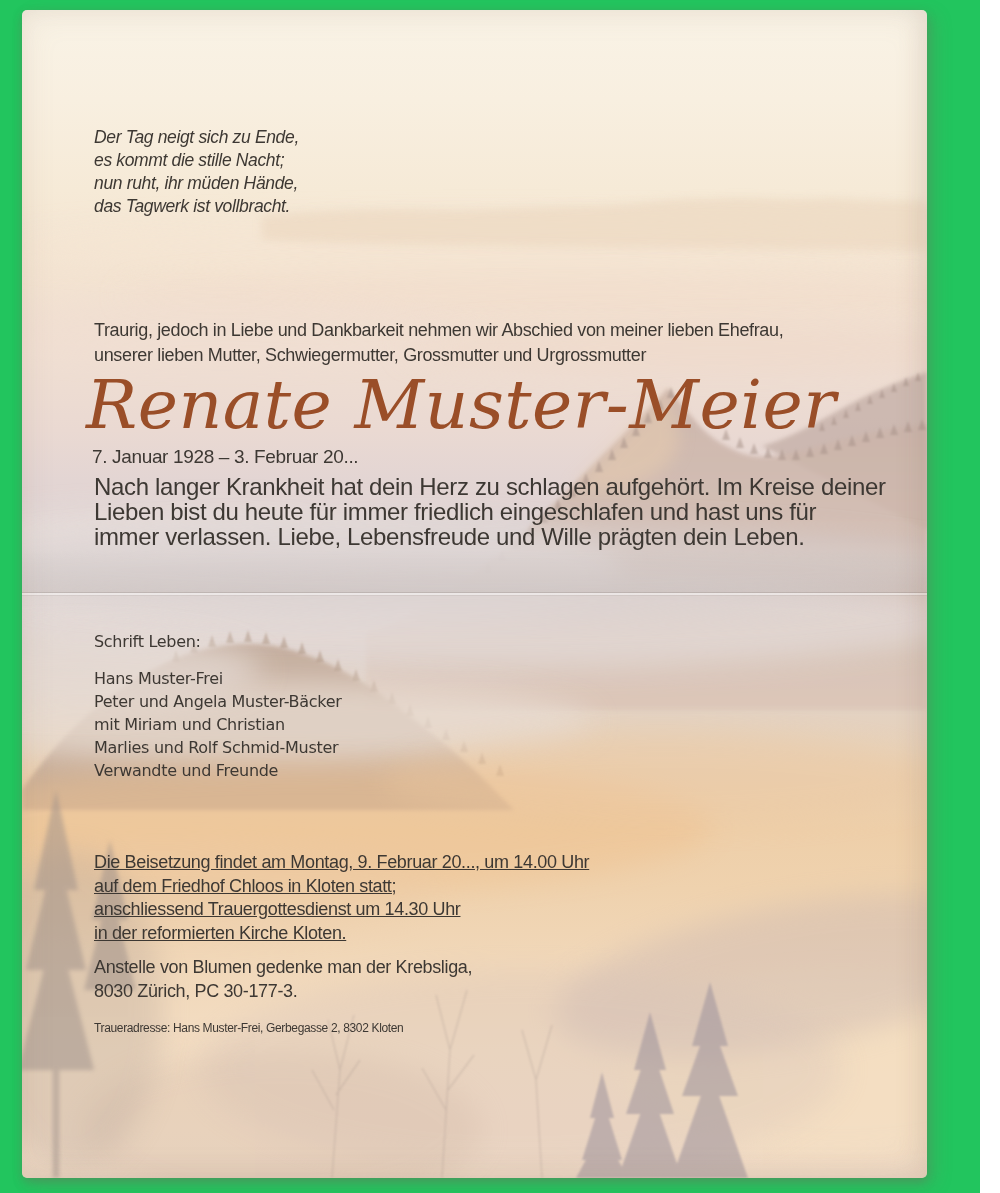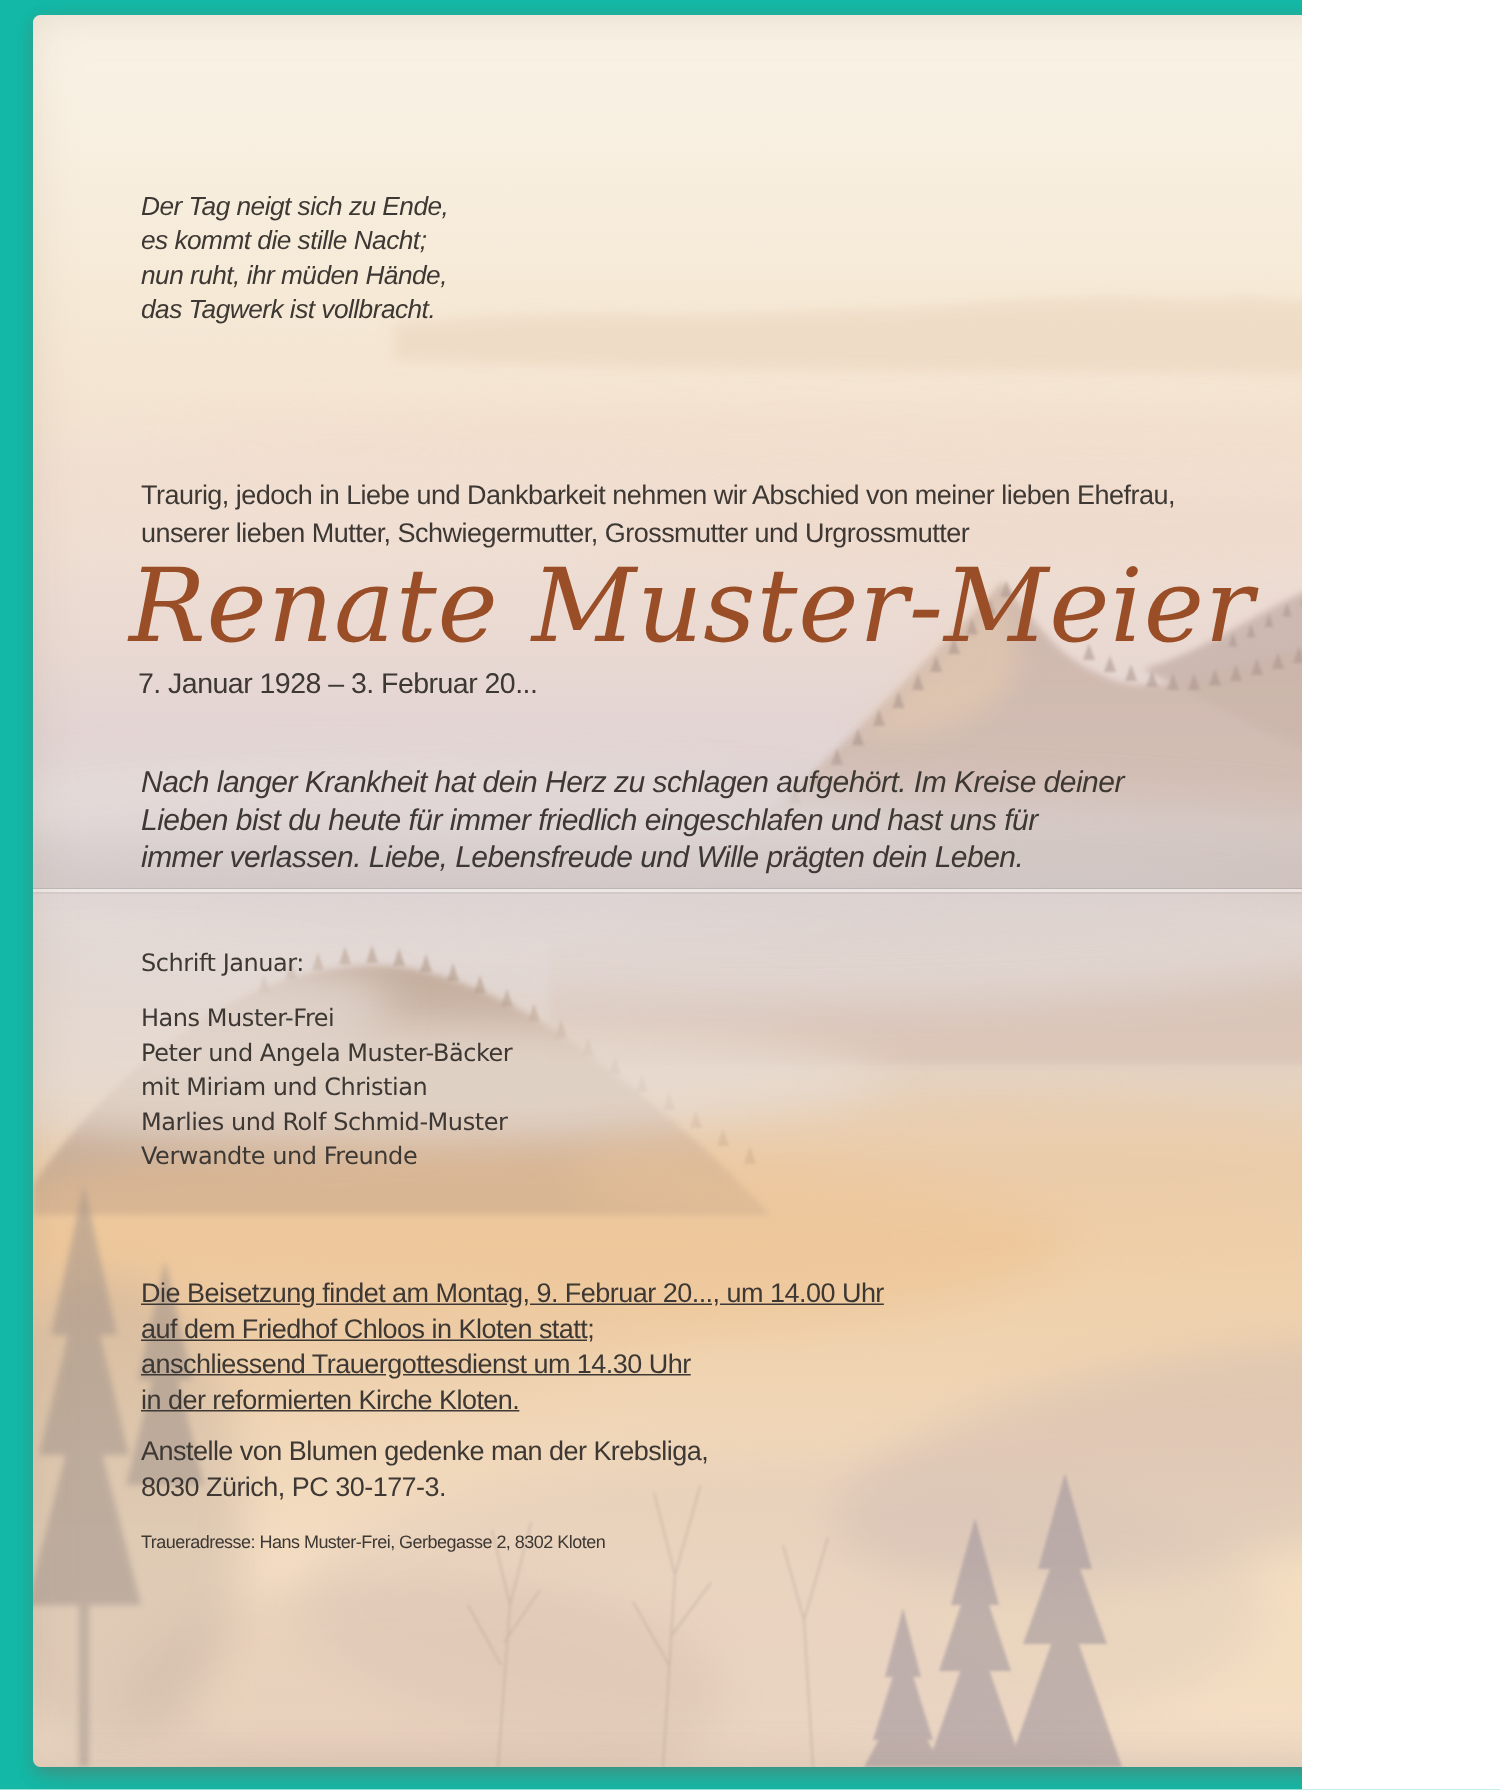--- a/index.html
+++ b/index.html
@@ -1,16 +1,16 @@
 <!DOCTYPE html>
 <html><head>
 <meta charset="utf-8">
 <style>
   html,body { margin:0; padding:0; background:#ffffff; }
-  .page { position:relative; width:868px; height:1193px; background:#14b8a6; overflow:hidden;
+  .page { position:relative; width:980px; height:1193px; background:#22c55e; overflow:hidden;
           font-family:"Liberation Sans", sans-serif; }
   .card { position:absolute; left:22px; top:10px; width:905px; height:1168px;
           border-radius:5px; overflow:hidden;
           box-shadow: 0 4px 10px rgba(110,100,90,0.35), 8px 6px 18px rgba(130,115,100,0.22);
           background: linear-gradient(180deg,
             #f9f3e6 0%, #f8efe0 7.7%, #f6ead7 15.4%, #f3e3d1 22.3%,
             #f0dfd2 29.1%, #ead9d2 36%, #e3d5d3 40.2%, #ded3d3 45.4%,
             #dcd2d1 50.1%, #ddd0c9 54.8%, #e3d2c2 59.9%, #ead1b4 65.1%,
             #eecfa9 70.2%, #efd2ae 75.3%, #f1d8ba 82.2%, #f3ddc3 89%,
             #f2dcc6 95.9%, #f0dbc7 100%); }
@@ -21,21 +21,21 @@
                 background:linear-gradient(180deg, rgba(110,100,95,0) 0%, rgba(110,100,95,0.10) 100%); }
   .fold { position:absolute; left:0; right:0; top:582px; height:4px;
           background:linear-gradient(180deg, rgba(120,110,104,0.30) 0 1px,
                      rgba(255,255,255,0.45) 1px 3px, rgba(120,110,104,0.10) 3px 4px); }
   .txt { position:absolute; color:#3d3833; letter-spacing:-0.35px; }
   .poem     { left:72px; top:116px;  font-size:17.5px; line-height:23px; font-style:italic; }
   .intro    { left:72px; top:271px;  font-size:18px; line-height:25px;margin-top:37px; }
   .name     { position:absolute; left:64px; top:366px; font-family:"DejaVu Serif", serif;
               font-style:italic; font-size:68px; line-height:58px; color:#9a4e28; letter-spacing:0.5px; }
   .dates    { left:70px; top:436px;  font-size:19px; }
-  .eulogy   { left:72px; top:500px;  font-size:20px; line-height:25px;font-style:italic; }
+  .eulogy   { left:72px; top:464px;  font-size:24px; line-height:25px; }
   .kabel    { position:absolute; font-family:"DejaVu Sans", sans-serif; font-size:16px;
               letter-spacing:-0.3px; color:#3d3833; }
   .kabel-label { left:72px; top:622px; }
   .family   { left:72px; top:657px; line-height:23px; }
   .service  { left:72px; top:841px;  font-size:18px; line-height:23.5px;text-decoration:underline; }
   .donation { left:72px; top:946px;  font-size:18px; line-height:23.5px; }
   .address  { left:72px; top:1011px; font-size:12px; }
 </style>
 </head>
 <body>
@@ -178,21 +178,21 @@
     <div class="name">Renate Muster-Meier</div>
 
     <div class="txt dates">7. Januar 1928 – 3. Februar 20...</div>
 
     <div class="txt eulogy">
       <div>Nach langer Krankheit hat dein Herz zu schlagen aufgehört. Im Kreise deiner</div>
       <div>Lieben bist du heute für immer friedlich eingeschlafen und hast uns für</div>
       <div>immer verlassen. Liebe, Lebensfreude und Wille prägten dein Leben.</div>
     </div>
 
-    <div class="kabel kabel-label">Schrift Januar:</div>
+    <div class="kabel kabel-label">Schrift Leben:</div>
 
     <div class="kabel family">
       <div>Hans Muster-Frei</div>
       <div>Peter und Angela Muster-Bäcker</div>
       <div>mit Miriam und Christian</div>
       <div>Marlies und Rolf Schmid-Muster</div>
       <div>Verwandte und Freunde</div>
     </div>
 
     <div class="txt service">

